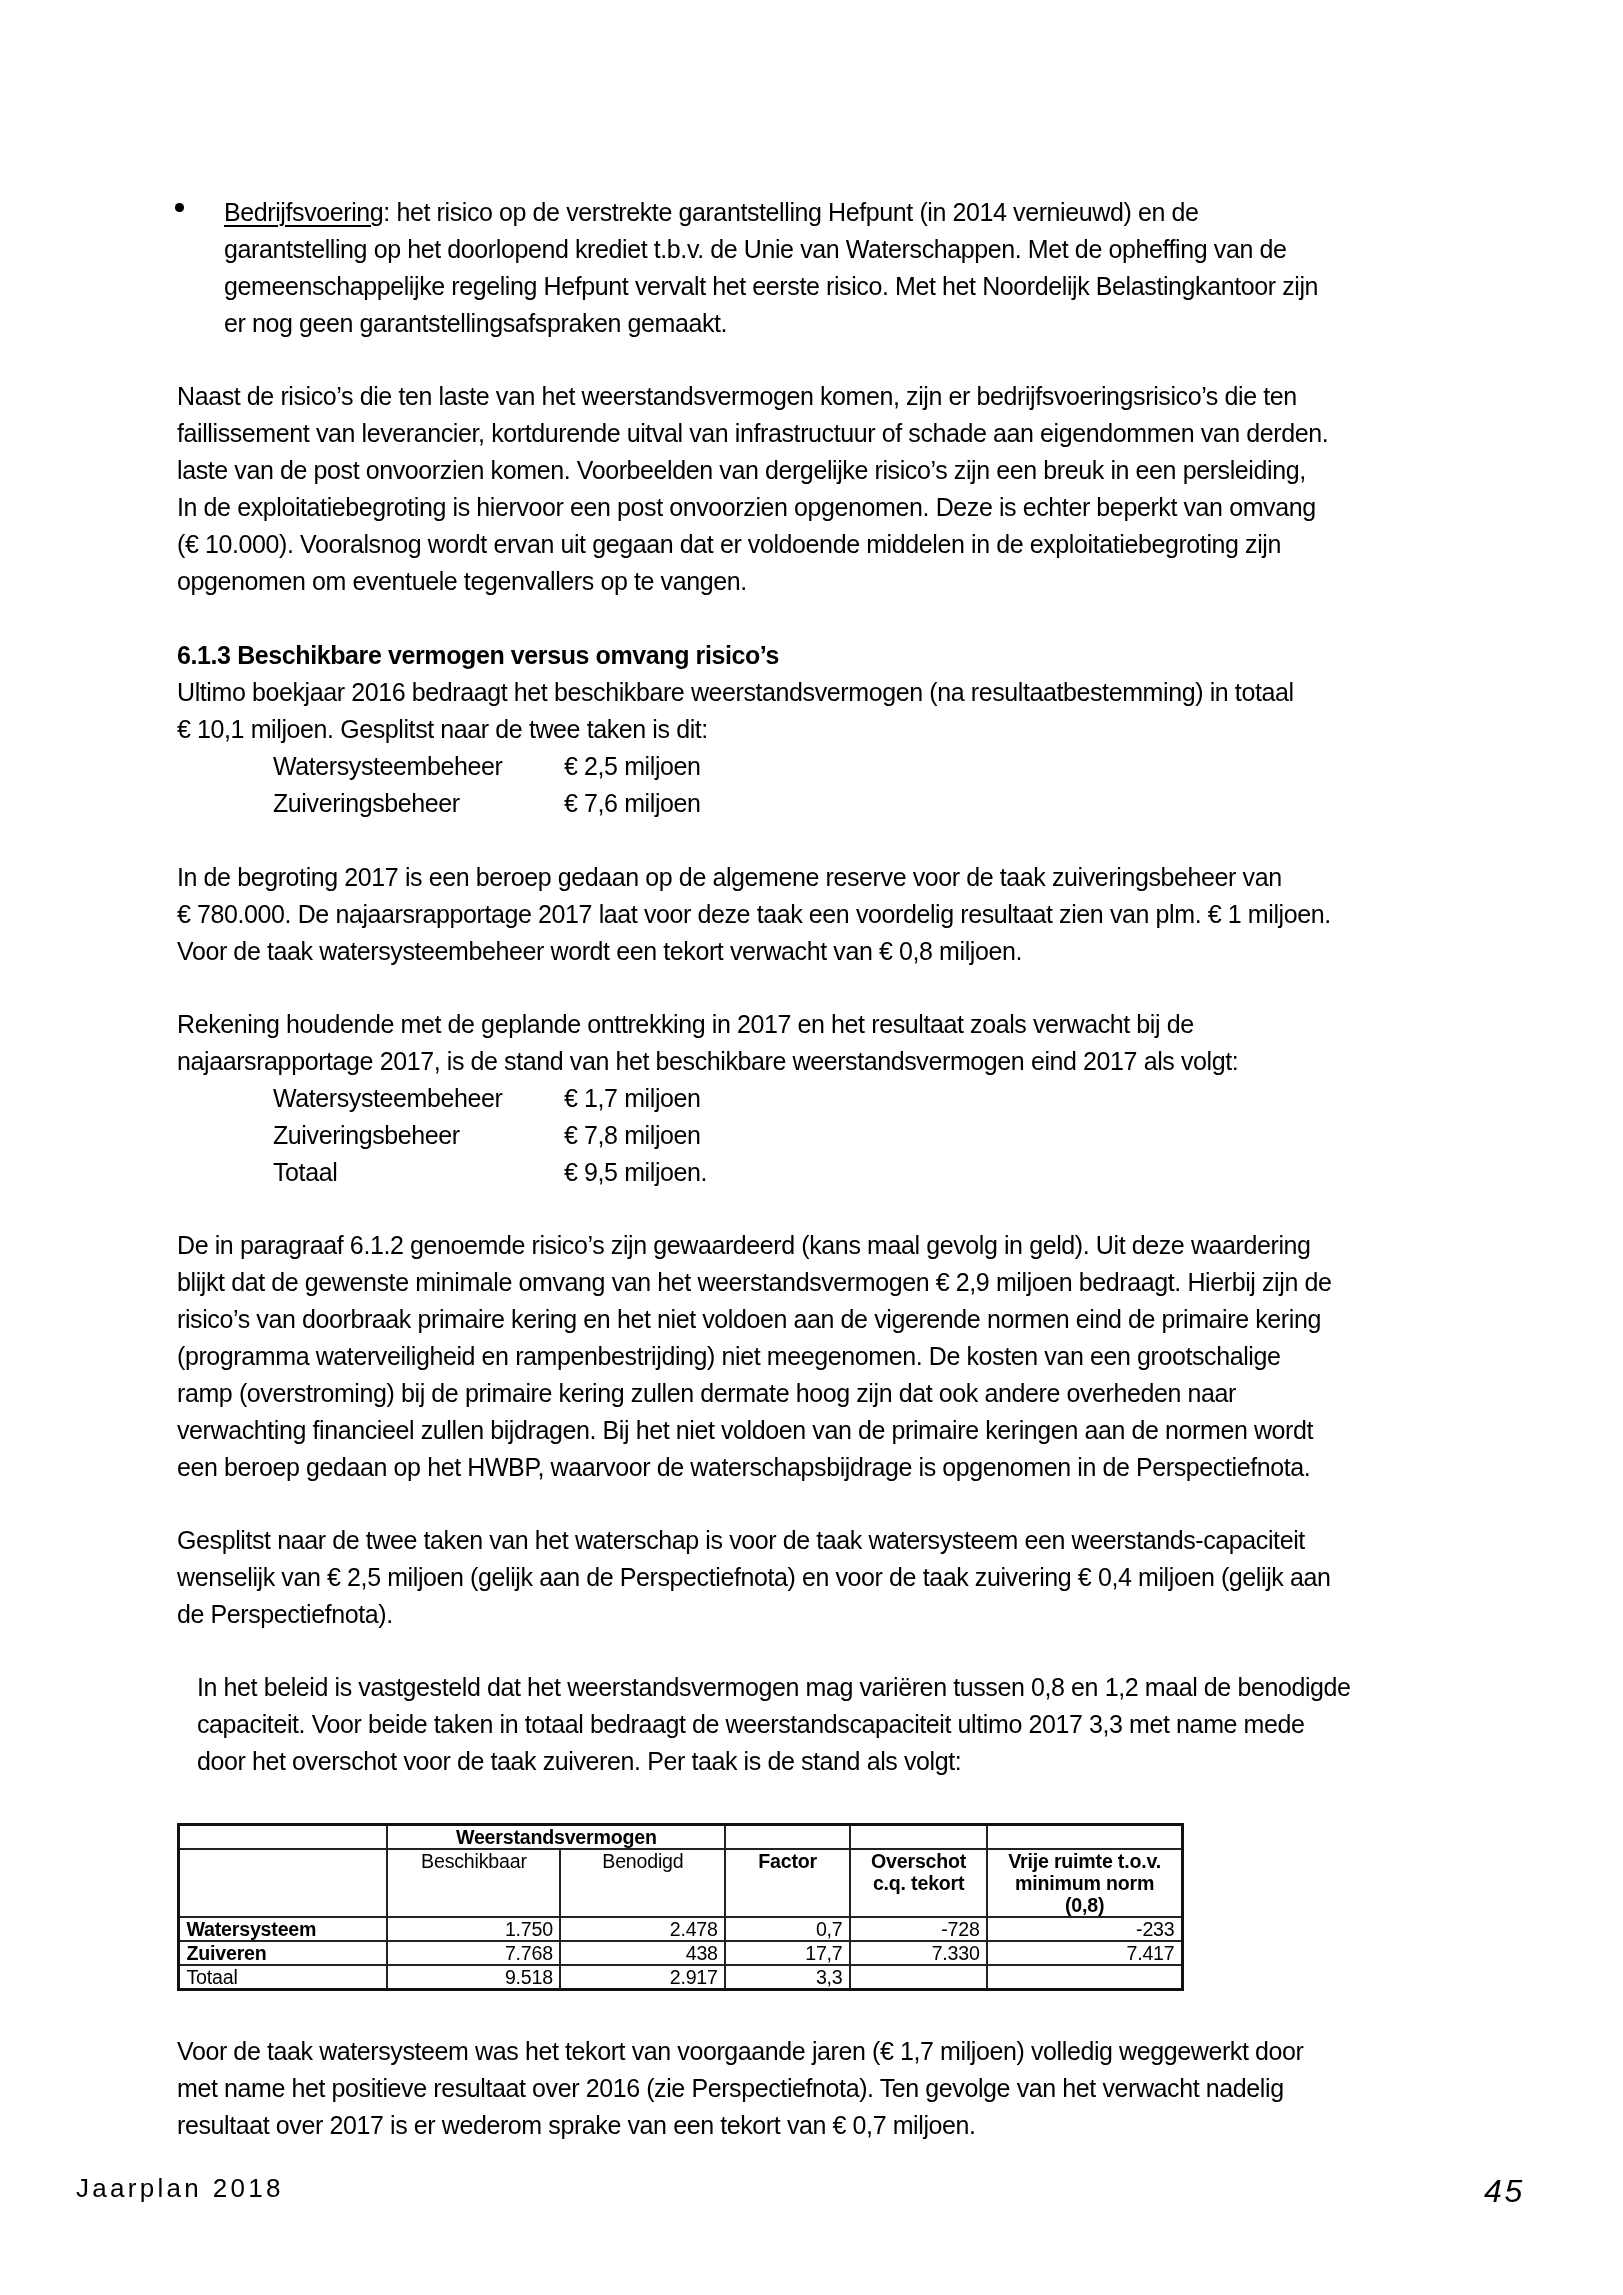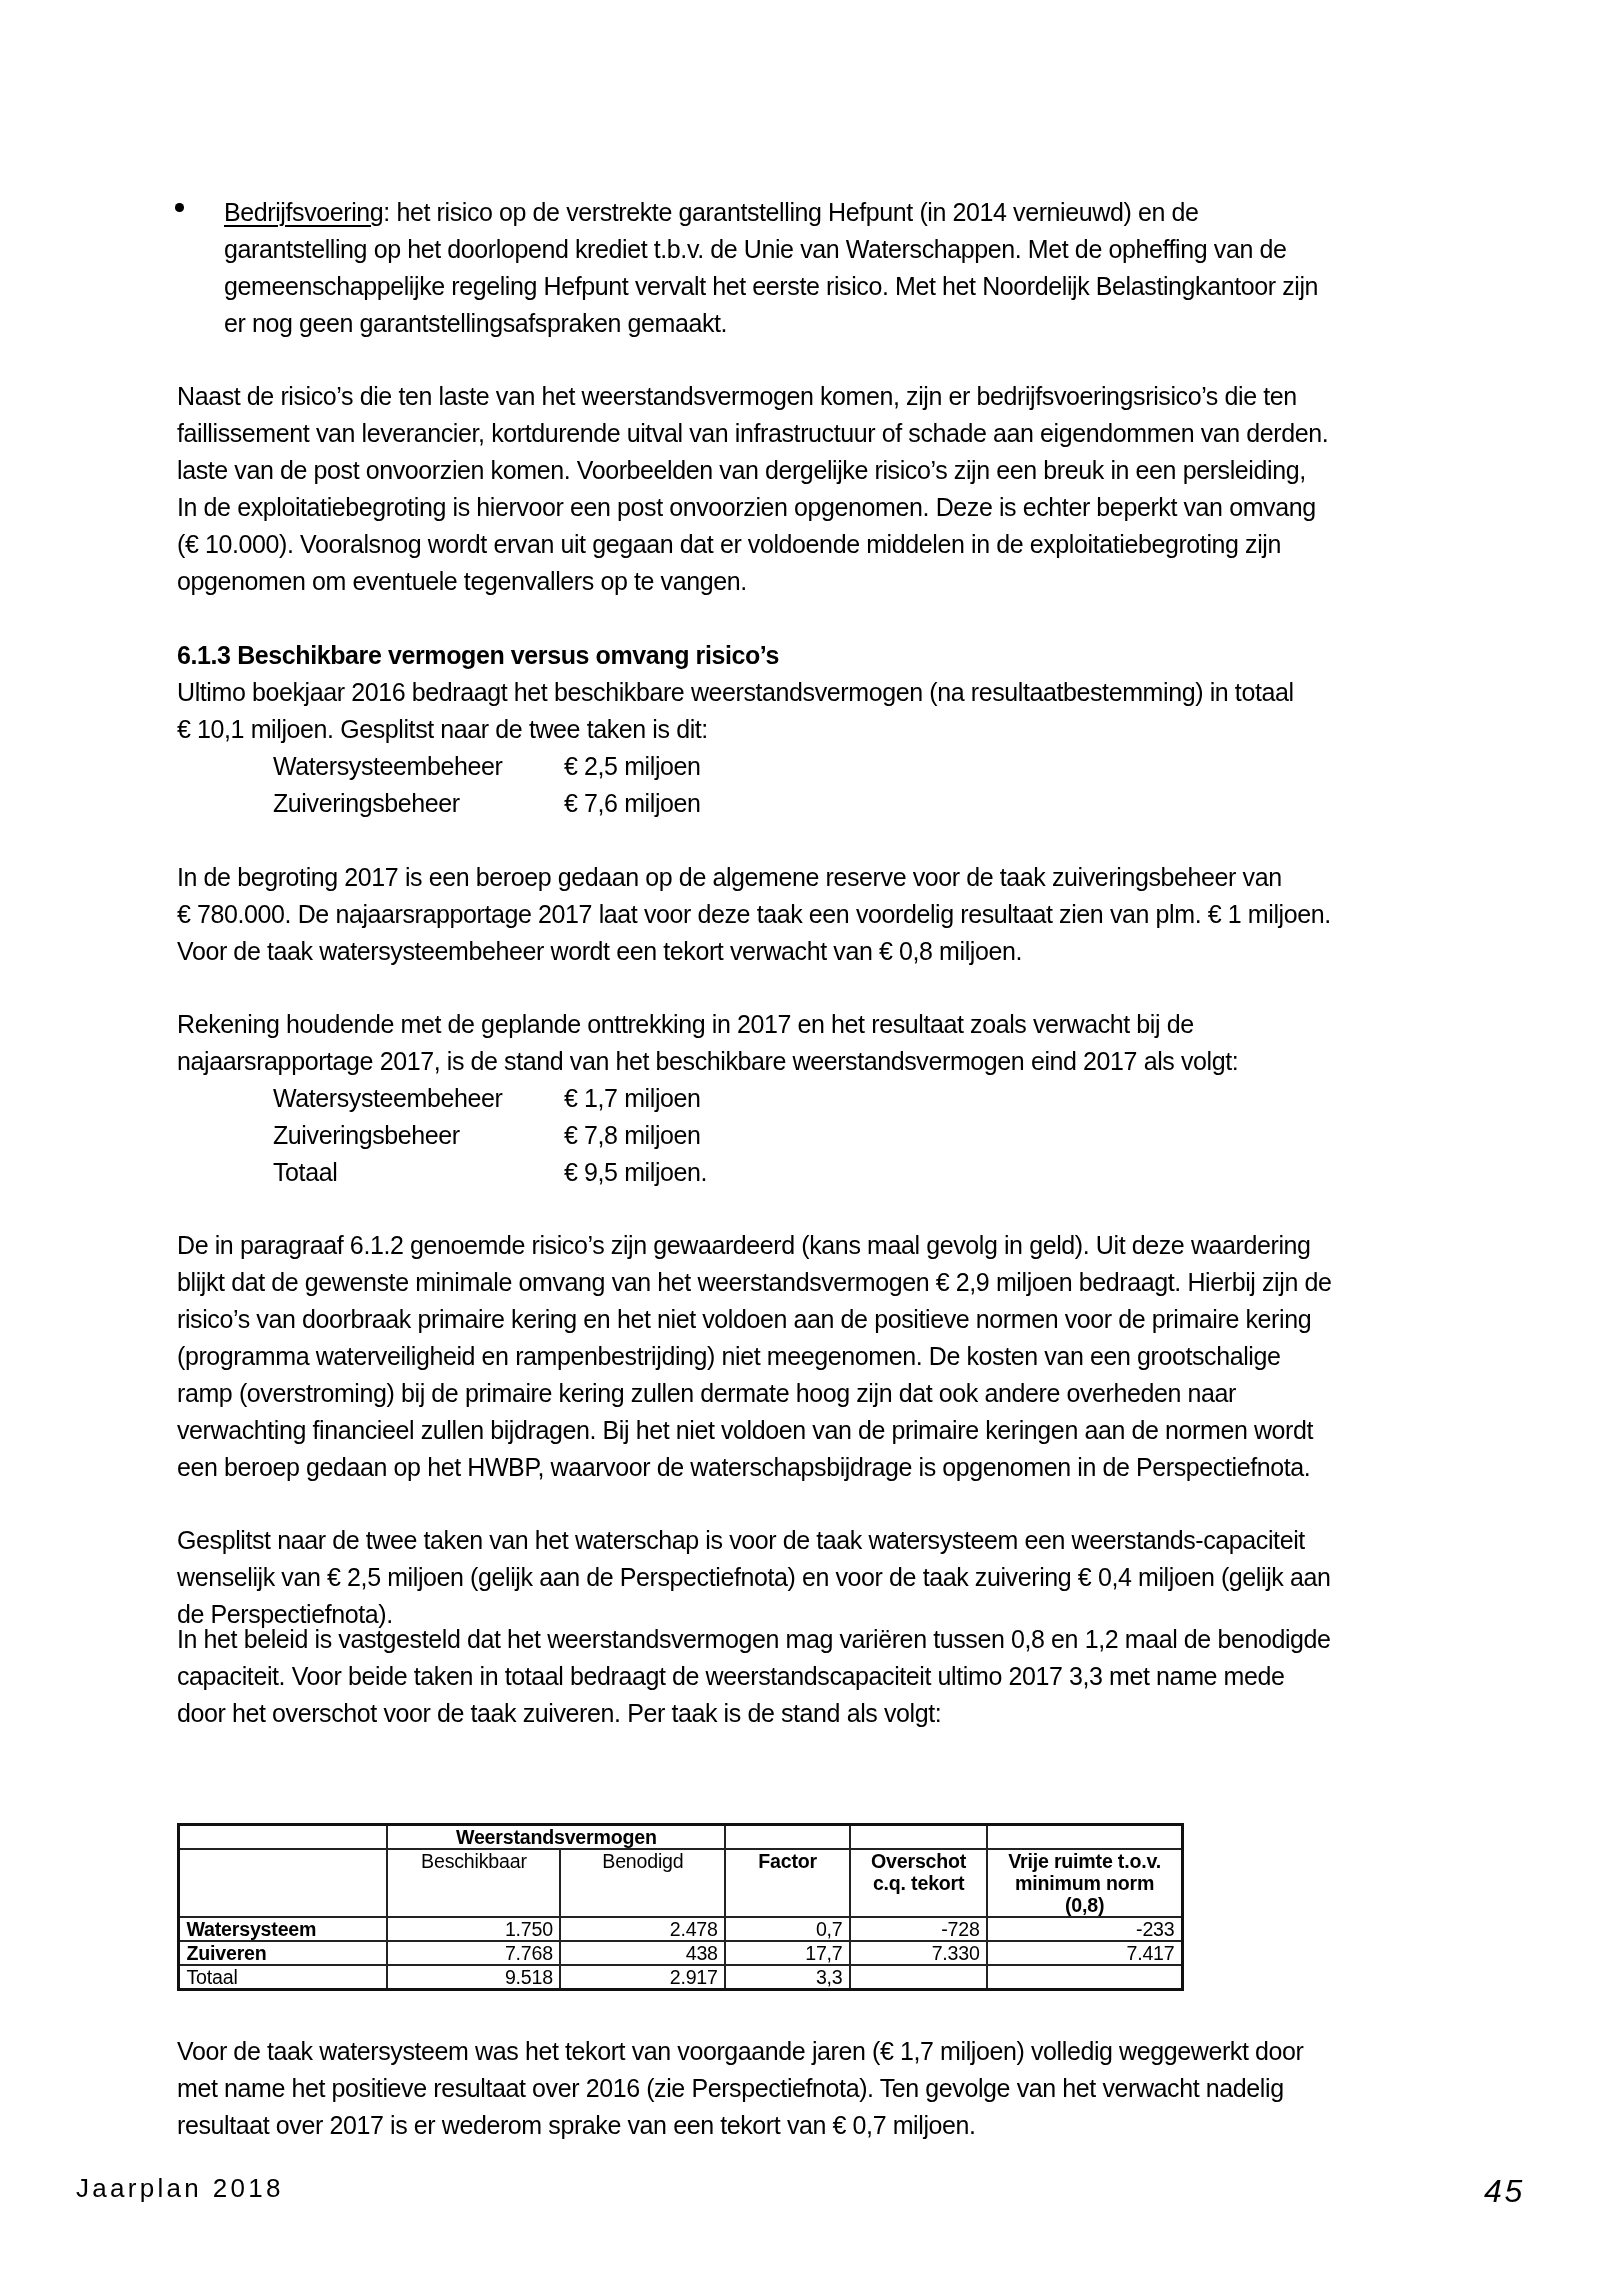--- a/index.html
+++ b/index.html
@@ -95,34 +95,34 @@
     </div>
     <div class="row">
       <span class="k">Totaal</span>
       <span class="v">€ 9,5 miljoen.</span>
     </div>
   </div>
 
   <div class="txt" style="top:1227px;">
     <span class="line">De in paragraaf 6.1.2 genoemde risico’s zijn gewaardeerd (kans maal gevolg in geld). Uit deze waardering</span>
     <span class="line">blijkt dat de gewenste minimale omvang van het weerstandsvermogen € 2,9 miljoen bedraagt. Hierbij zijn de</span>
-    <span class="line">risico’s van doorbraak primaire kering en het niet voldoen aan de positieve normen voor de primaire kering</span>
+    <span class="line">risico’s van doorbraak primaire kering en het niet voldoen aan de vigerende normen eind de primaire kering</span>
     <span class="line">(programma waterveiligheid en rampenbestrijding) niet meegenomen. De kosten van een grootschalige</span>
     <span class="line">ramp (overstroming) bij de primaire kering zullen dermate hoog zijn dat ook andere overheden naar</span>
     <span class="line">verwachting financieel zullen bijdragen. Bij het niet voldoen van de primaire keringen aan de normen wordt</span>
     <span class="line">een beroep gedaan op het HWBP, waarvoor de waterschapsbijdrage is opgenomen in de Perspectiefnota.</span>
   </div>
 
   <div class="txt" style="top:1522px;">
     <span class="line">Gesplitst naar de twee taken van het waterschap is voor de taak watersysteem een weerstands-capaciteit</span>
     <span class="line">wenselijk van € 2,5 miljoen (gelijk aan de Perspectiefnota) en voor de taak zuivering € 0,4 miljoen (gelijk aan</span>
     <span class="line">de Perspectiefnota).</span>
   </div>
 
-  <div class="txt" style="top:1621px;">
+  <div class="txt" style="top:1669px;margin-left:20px;">
     <span class="line">In het beleid is vastgesteld dat het weerstandsvermogen mag variëren tussen 0,8 en 1,2 maal de benodigde</span>
     <span class="line">capaciteit. Voor beide taken in totaal bedraagt de weerstandscapaciteit ultimo 2017 3,3 met name mede</span>
     <span class="line">door het overschot voor de taak zuiveren. Per taak is de stand als volgt:</span>
   </div>
 
   <table class="wv">
     <tbody>
         <tr class="r-top">
       <td class="c0"></td>
       <td class="ctr b" colspan="2">Weerstandsvermogen</td>

